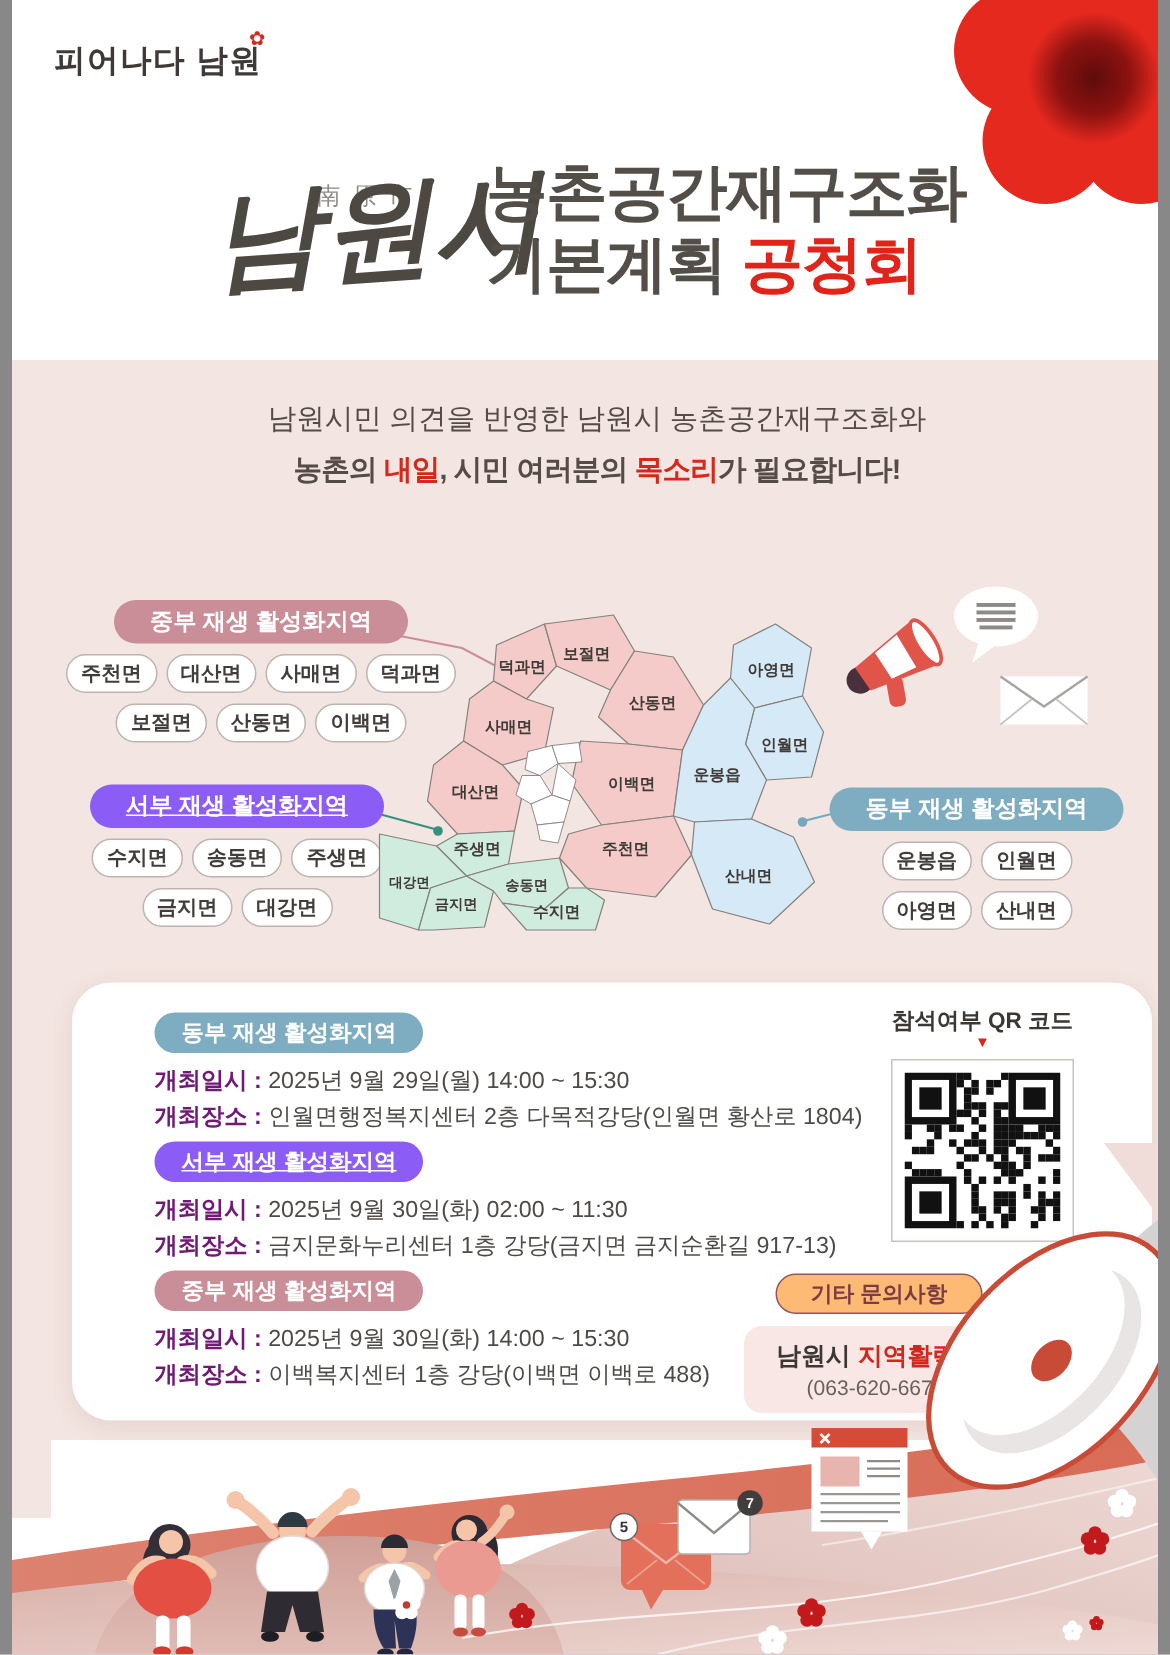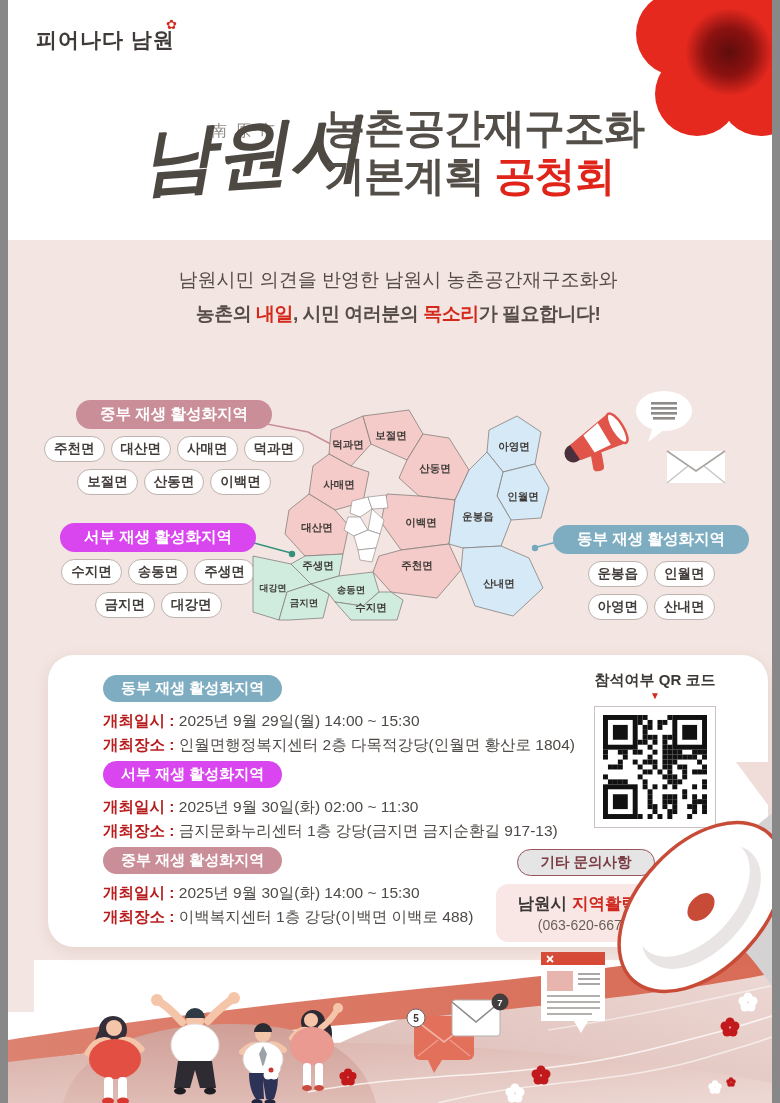--- a/index.html
+++ b/index.html
@@ -31,21 +31,21 @@
   
   .region-group{ position:absolute; display:flex; flex-direction:column; gap:7px; }
   .rg-central{ left:45px; top:160px; width:242px; }
   .rg-west{ left:40px; top:283px; width:220px; }
   .rg-east{ left:563px; top:285px; width:160px; }
   .region-badge{
     align-self:center; color:#fff; font-weight:700; font-size:15.5px;
     padding:4px 24px; border-radius:17px; white-space:nowrap;
   }
   .badge-central{ background:#c98e98; }
-  .badge-west{ background:#d946ef; }
+  .badge-west{ background:#8b5cf6;text-decoration:underline; }
   .badge-east{ background:#7eadc1; }
   .pill-row{ display:flex; justify-content:center; gap:6px; }
   .town-pill{
     background:#fff; border:1.5px solid #bdb4af; border-radius:14px;
     font-size:13.5px; font-weight:700; color:#423d3a; padding:3px 9px; white-space:nowrap;
   }
   .map-svg{ position:absolute; left:243px; top:168px; }
   .connector-svg{ position:absolute; left:0; top:0; width:780px; height:720px; pointer-events:none; }
   .icon-megaphone-s{ position:absolute; left:546px; top:158px; }
   .icon-bubble{ position:absolute; left:626px; top:150px; }
@@ -56,32 +56,32 @@
     background:#fff; border-radius:26px; z-index:2;
     box-shadow:0 4px 14px rgba(170,130,125,.18);
   }
   .sched{ position:absolute; left:55px; }
   .sched-0{ top:20px; } .sched-1{ top:106px; } .sched-2{ top:192px; }
   .sched-badge{
     display:inline-block; color:#fff; font-weight:700; font-size:15px;
     padding:4px 18px; border-radius:16px; margin-bottom:7px;
   }
   .sched p{ font-size:15.5px; line-height:24px; color:#4e4a47; }
-  .sched b{ color:#b91c1c; }
+  .sched b{ color:#701a75; }
   .qr-block{ position:absolute; left:522px; top:16px; width:170px; text-align:center; }
   .qr-label{ font-size:15px; font-weight:700; color:#3b3734; }
   .qr-arrow{ color:#d8261c; font-size:10px; line-height:12px; }
   .qr-frame{
     margin:4px auto 0; width:122px; height:122px; border:1px solid #c9c2be;
     background:#fff; display:flex; align-items:center; justify-content:center;
   }
   .contact{ position:absolute; left:448px; top:194px; width:180px; text-align:center; }
   .contact-pill{
     display:inline-block; border:1.6px solid #96545c; border-radius:16px;
-    color:#7c3c45; font-weight:700; font-size:14.5px; padding:3px 22px; background:#e5e5e5;
+    color:#7c3c45; font-weight:700; font-size:14.5px; padding:3px 22px; background:#fdba74;
   }
   .contact-bubble{
     position:relative; margin-top:8px; background:#f8e7e4; border-radius:12px;
     padding:9px 8px;
   }
   .contact-bubble::after{
     content:""; position:absolute; right:-12px; top:18px;
     border-top:9px solid transparent; border-bottom:9px solid transparent;
     border-left:14px solid #f8e7e4;
   }

